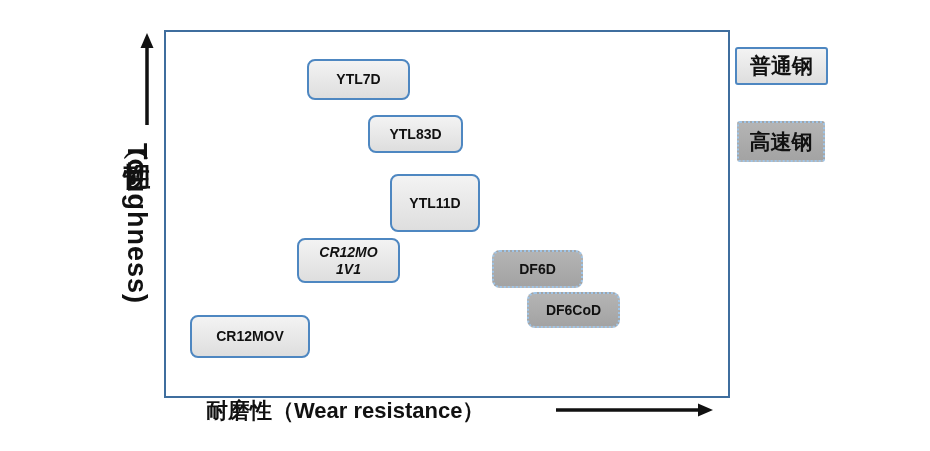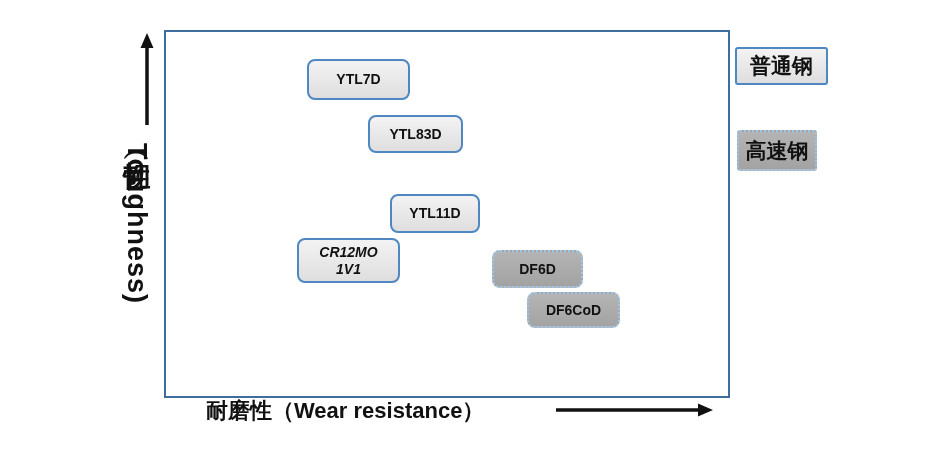--- a/index.html
+++ b/index.html
@@ -113,32 +113,35 @@
   <div class="y-label">韧性（Toughness)</div>
 
   <div class="x-label">耐磨性（Wear resistance）</div>
 
 <div class="mat-box ordinary" style="left: 307px; top: 59px; width: 103px; height: 41px;">
       <span>YTL7D</span>
     </div>
     <div class="mat-box ordinary" style="left: 368px; top: 115px; width: 95px; height: 38px;">
       <span>YTL83D</span>
     </div>
-    <div class="mat-box ordinary" style="left: 390px; top: 194px; width: 90px; height: 39px;">
+    <div class="mat-box ordinary" style="left: 390px; top: 174px; width: 90px; height: 58px;">
       <span>YTL11D</span>
     </div>
     <div class="mat-box ordinary" style="left: 297px; top: 238px; width: 103px; height: 45px; font-style: italic;">
       <span>CR12MO
 1V1</span>
+    </div>
+    <div class="mat-box ordinary" style="left: 190px; top: 315px; width: 120px; height: 43px;">
+      <span>CR12MOV</span>
     </div>
     <div class="mat-box high_speed" style="left: 492px; top: 250px; width: 91px; height: 38px;">
       <span>DF6D</span>
     </div>
     <div class="mat-box high_speed" style="left: 527px; top: 292px; width: 93px; height: 36px;">
       <span>DF6CoD</span>
     </div>
     <div class="legend-item ordinary" style="left: 735px; top: 47px; width: 93px; height: 38px;">
       <span>普通钢</span>
     </div>
-    <div class="legend-item high_speed" style="left: 737px; top: 121px; width: 80px; height: 41px; margin-top: 9px;">
+    <div class="legend-item high_speed" style="left: 737px; top: 121px; width: 88px; height: 41px;">
       <span>高速钢</span>
     </div>
   </div>
 
 </body></html>

